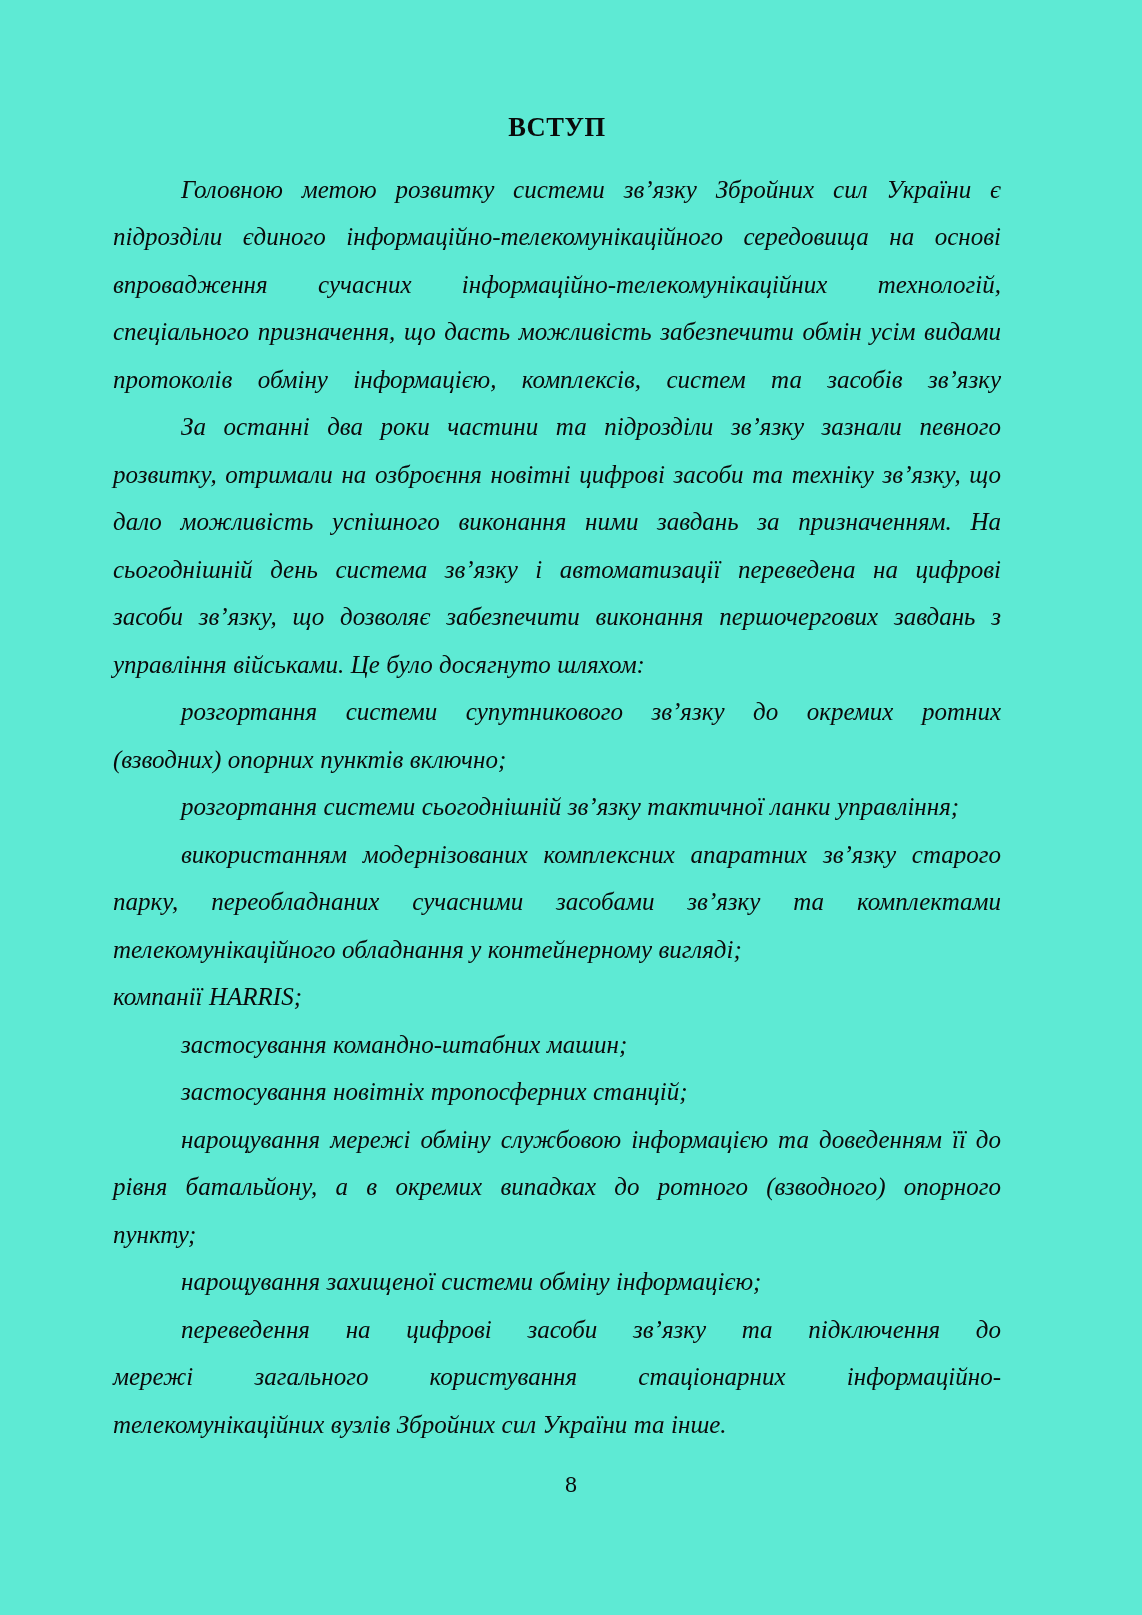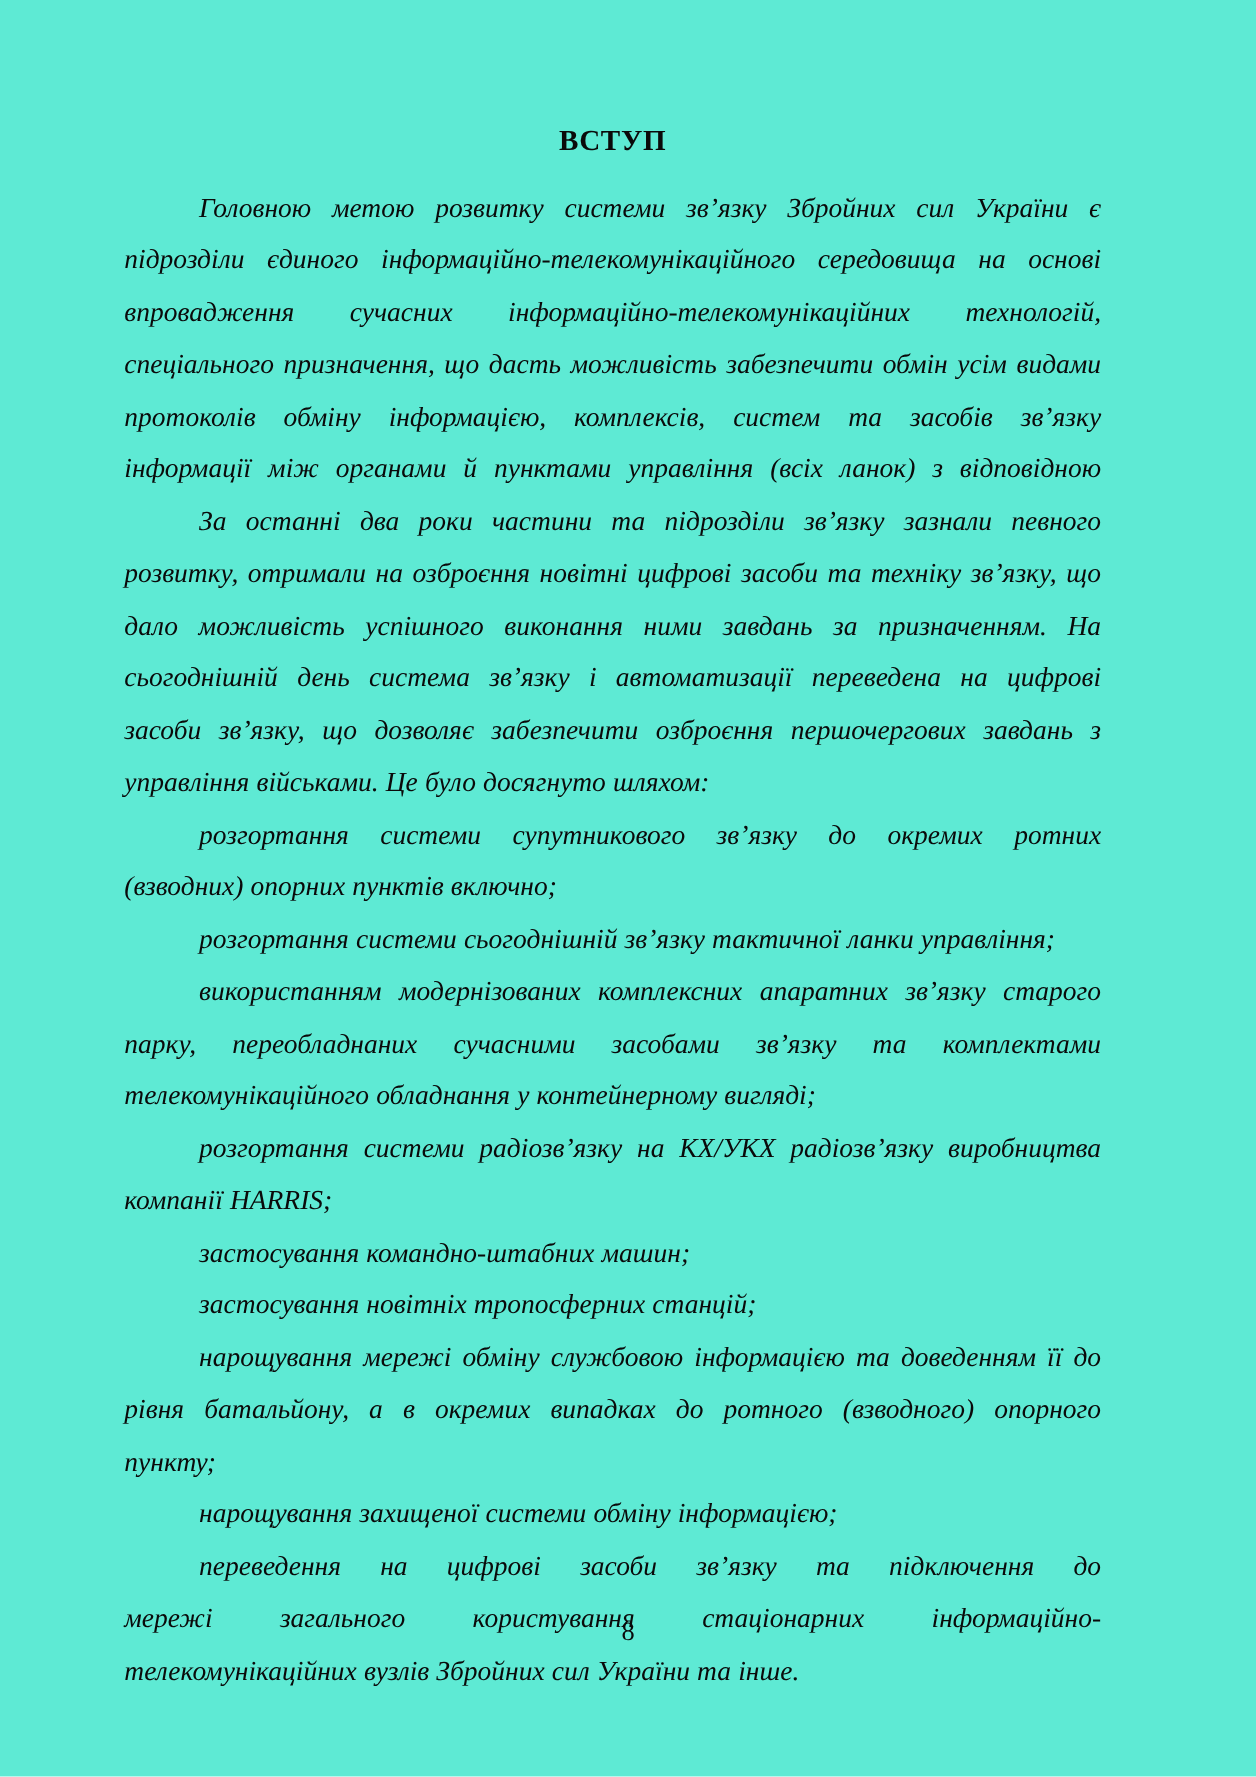--- a/index.html
+++ b/index.html
@@ -84,44 +84,42 @@
 
     <h1 class="doc-title">ВСТУП</h1>
 
     <div id="body-text">
         <p class="para">
           <span class="line indent">Головною метою розвитку системи зв’язку Збройних сил України є</span>
           <span class="line">підрозділи єдиного інформаційно-телекомунікаційного середовища на основі</span>
           <span class="line">впровадження сучасних інформаційно-телекомунікаційних технологій,</span>
           <span class="line">спеціального призначення, що дасть можливість забезпечити обмін усім видами</span>
           <span class="line">протоколів обміну інформацією, комплексів, систем та засобів зв’язку</span>
-          <span class="line">інформації між органами й пунктами управління (всіх ланок) з відповідною</span>
         </p>
         <p class="para">
           <span class="line indent">За останні два роки частини та підрозділи зв’язку зазнали певного</span>
           <span class="line">розвитку, отримали на озброєння новітні цифрові засоби та техніку зв’язку, що</span>
           <span class="line">дало можливість успішного виконання ними завдань за призначенням. На</span>
           <span class="line">сьогоднішній день система зв’язку і автоматизації переведена на цифрові</span>
-          <span class="line">засоби зв’язку, що дозволяє забезпечити озброєння першочергових завдань з</span>
+          <span class="line">засоби зв’язку, що дозволяє забезпечити виконання першочергових завдань з</span>
           <span class="line last">управління військами. Це було досягнуто шляхом:</span>
         </p>
         <p class="para">
           <span class="line indent">розгортання системи супутникового зв’язку до окремих ротних</span>
           <span class="line last">(взводних) опорних пунктів включно;</span>
         </p>
         <p class="para">
           <span class="line last indent">розгортання системи сьогоднішній зв’язку тактичної ланки управління;</span>
         </p>
         <p class="para">
           <span class="line indent">використанням модернізованих комплексних апаратних зв’язку старого</span>
           <span class="line">парку, переобладнаних сучасними засобами зв’язку та комплектами</span>
           <span class="line last">телекомунікаційного обладнання у контейнерному вигляді;</span>
         </p>
         <p class="para">
-          <span class="line indent">розгортання системи радіозв’язку на КХ/УКХ радіозв’язку виробництва</span>
           <span class="line last">компанії HARRIS;</span>
         </p>
         <p class="para">
           <span class="line last indent">застосування командно-штабних машин;</span>
         </p>
         <p class="para">
           <span class="line last indent">застосування новітніх тропосферних станцій;</span>
         </p>
         <p class="para">
           <span class="line indent">нарощування мережі обміну службовою інформацією та доведенням її до</span>

